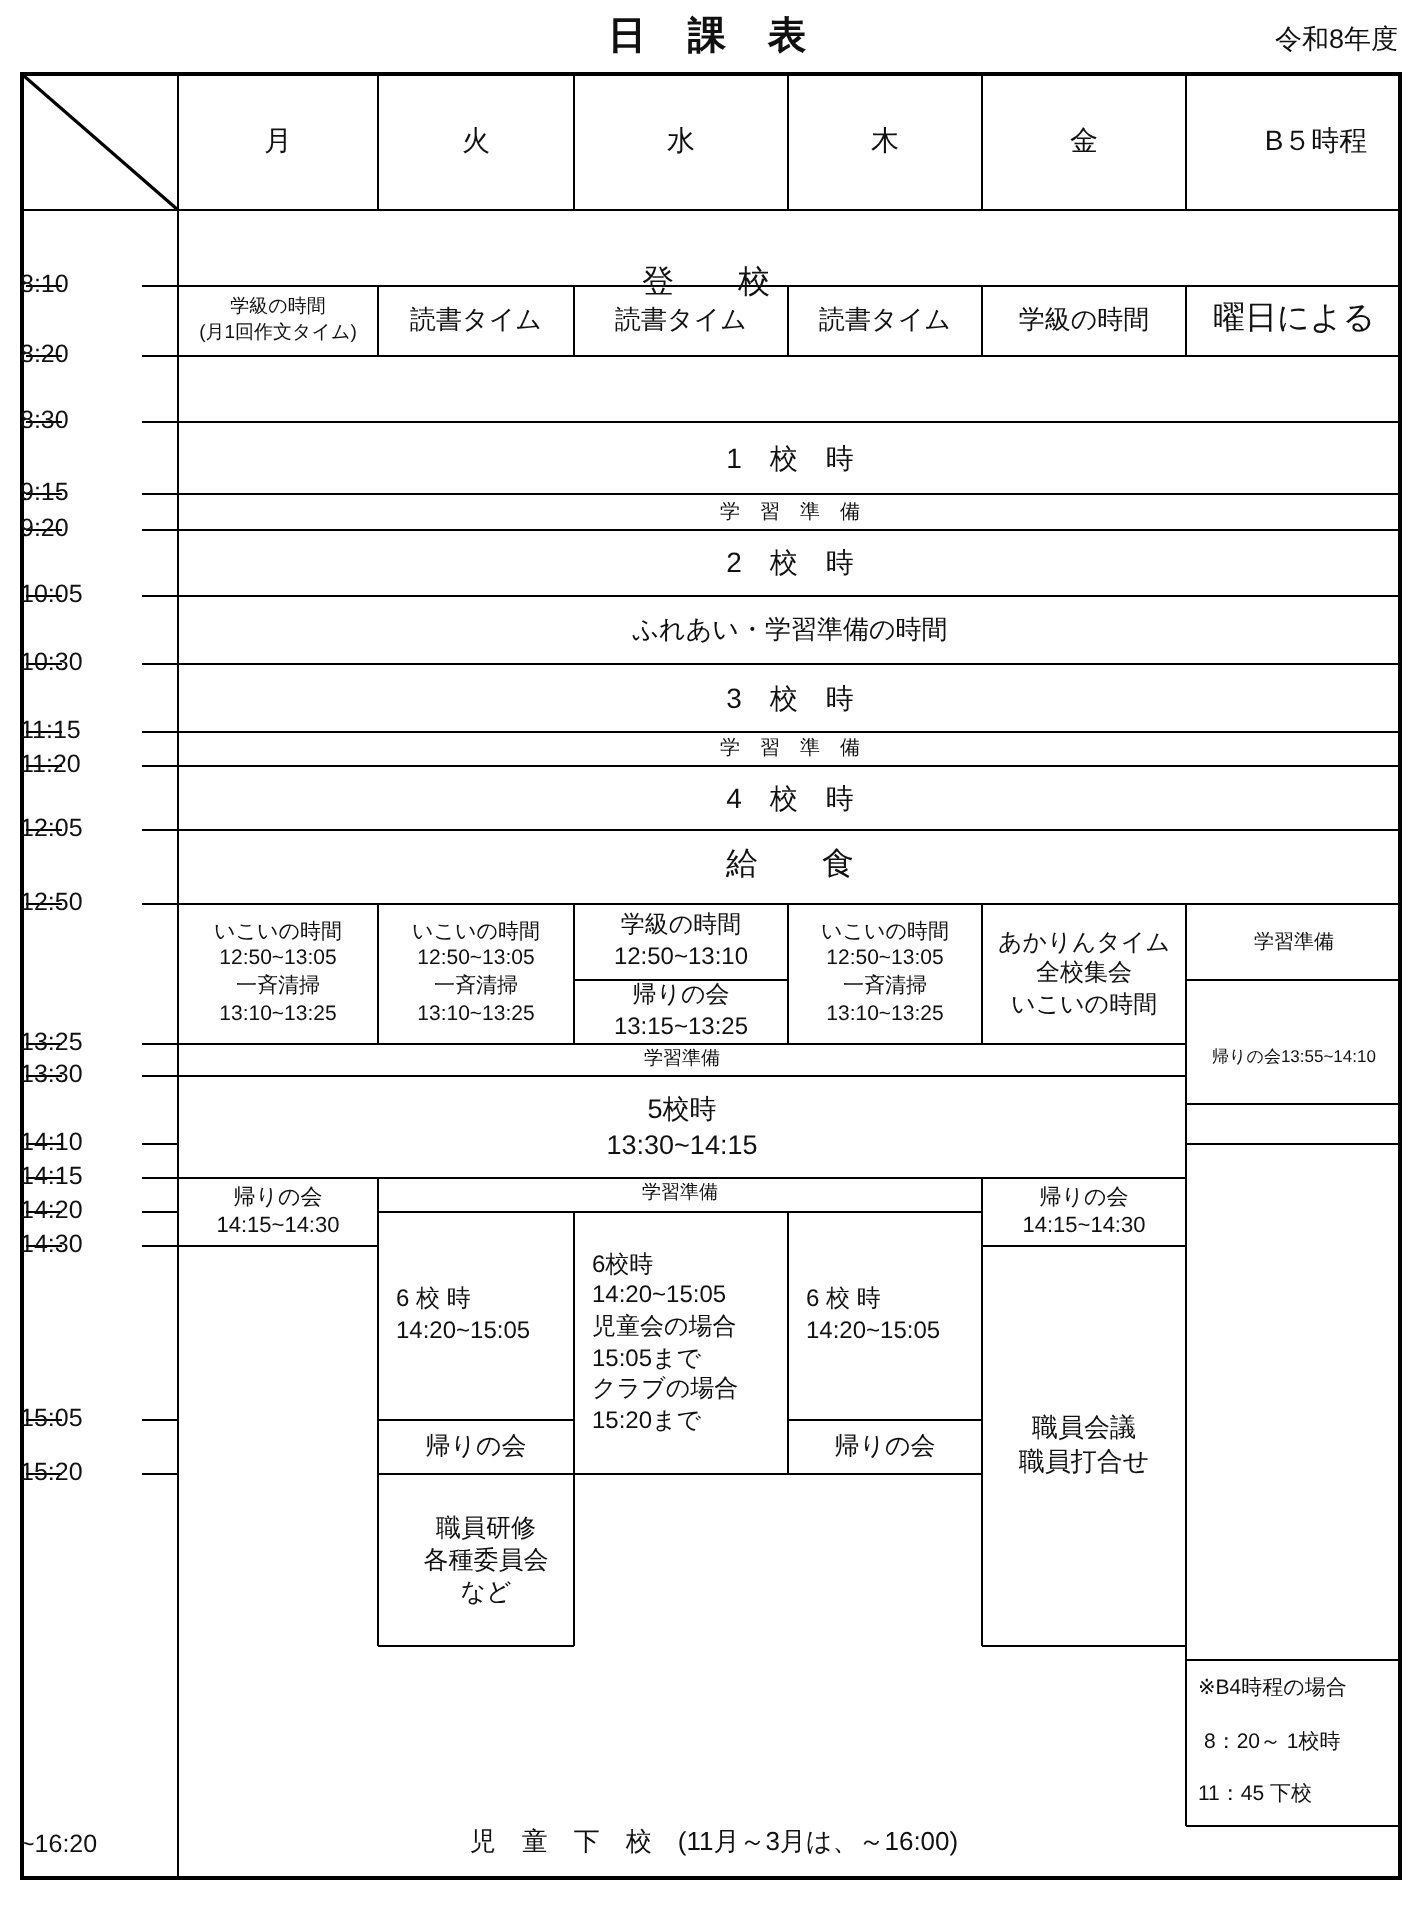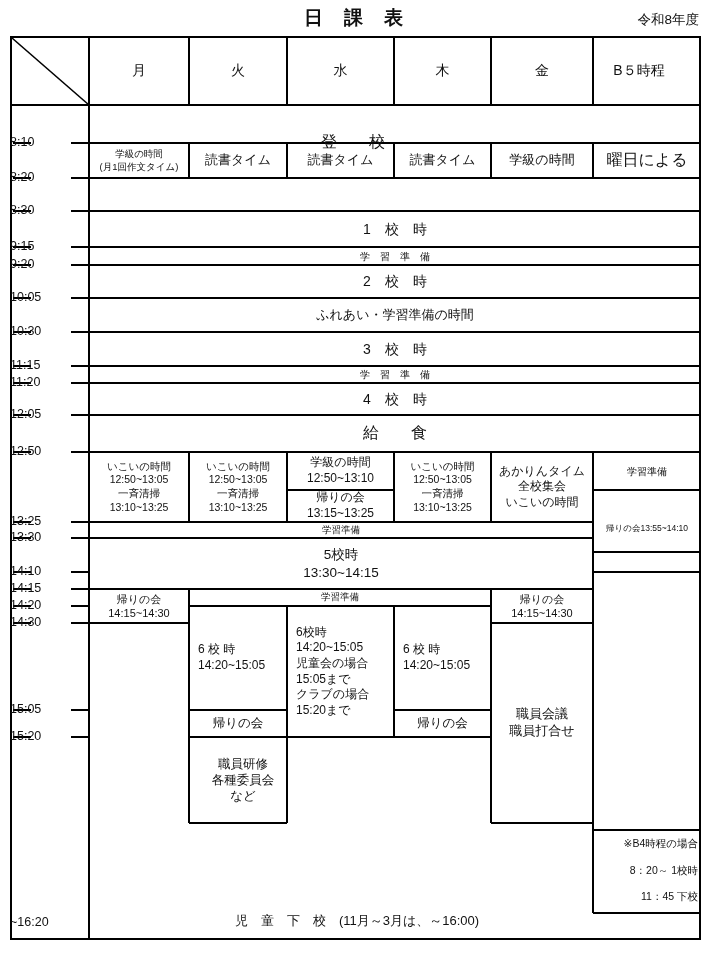--- a/index.html
+++ b/index.html
@@ -10,21 +10,21 @@
          font-size:19px;font-weight:600;letter-spacing:1px}
   .year{position:absolute;top:11px;right:9px;font-size:13.5px}
   .hd{position:absolute;display:flex;align-items:center;justify-content:center;
       font-size:14px}
   .tm{position:absolute;left:10px;width:79px;height:17px;text-align:left;
       font-size:12.5px;line-height:17px}
   .c{position:absolute;display:flex;align-items:center;justify-content:center;
      text-align:center;white-space:pre-line;line-height:1.3;box-sizing:border-box}
   .c.l{justify-content:flex-start;text-align:left;padding-left:9px}
   .b4{position:absolute;display:flex;flex-direction:column;justify-content:space-between;
-      box-sizing:border-box;padding:7px 3px 9px 6px;text-align:right;font-size:10.5px}
+      box-sizing:border-box;padding:7px 3px 9px 6px;text-align:left;font-size:10.5px}
 </style>
 </head>
 <body>
 
 <div class="page">
 
   <svg class="grid" width="708" height="959" shape-rendering="crispEdges" stroke="#000">
     <rect x="11" y="37" width="689" height="902" fill="none" stroke-width="2"></rect>
 
     <line x1="12" y1="38" x2="89" y2="105" stroke-width="1.6" shape-rendering="auto"></line>
@@ -127,21 +127,21 @@
   </svg>
 
   <div class="title">日　課　表</div>
   <div class="year">令和8年度</div>
 
   <div class="hd" style="left:89px;top:37px;width:100px;height:68px">月</div>
   <div class="hd" style="left:189px;top:37px;width:98px;height:68px">火</div>
   <div class="hd" style="left:287px;top:37px;width:107px;height:68px">水</div>
   <div class="hd" style="left:394px;top:37px;width:97px;height:68px">木</div>
   <div class="hd" style="left:491px;top:37px;width:102px;height:68px">金</div>
-  <div class="hd" style="left:593px;top:37px;width:92px;height:68px">B５時程</div>
+  <div class="hd" style="left:612px;top:37px;width:92px;height:68px">B５時程</div>
 
   <div class="tm" style="top:134px">8:10</div>
   <div class="tm" style="top:169px">8:20</div>
   <div class="tm" style="top:202px">8:30</div>
   <div class="tm" style="top:238px">9:15</div>
   <div class="tm" style="top:256px">9:20</div>
   <div class="tm" style="top:289px">10:05</div>
   <div class="tm" style="top:323px">10:30</div>
   <div class="tm" style="top:357px">11:15</div>
   <div class="tm" style="top:374px">11:20</div>

